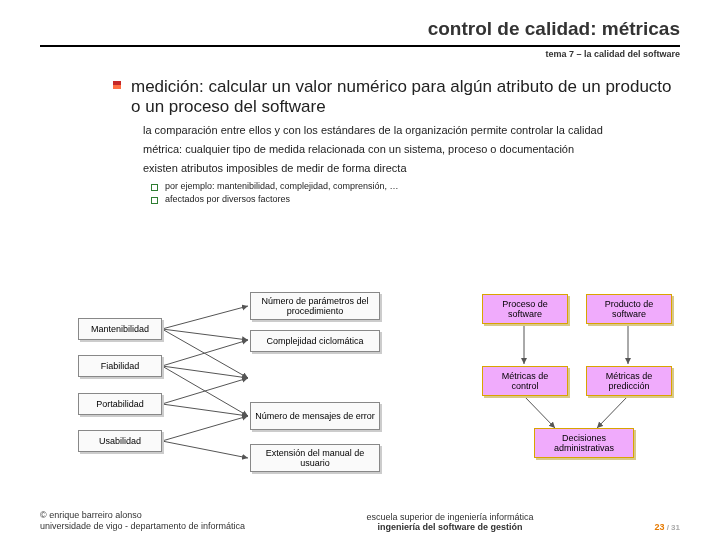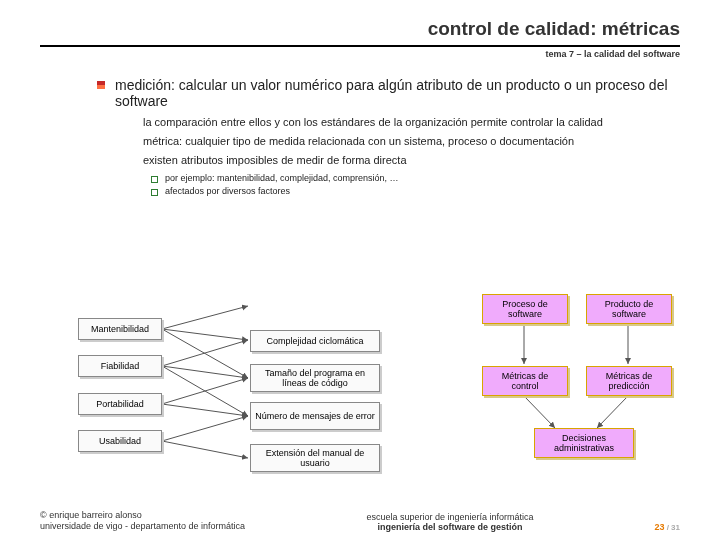--- a/index.html
+++ b/index.html
@@ -3,21 +3,21 @@
 <meta charset="utf-8">
 <style>
   * { box-sizing: border-box; margin: 0; padding: 0; }
   body { width: 720px; height: 540px; font-family: Verdana, Arial, sans-serif; background: #fff; position: relative; overflow: hidden; }
   .header { padding: 18px 40px 2px 20px; text-align: right; }
   .title { font-size: 19px; font-weight: bold; color: #333; }
   .rule { height: 2px; background: #000; margin: 3px 40px 0 40px; }
   .subtitle { text-align: right; font-size: 9px; font-weight: bold; color: #333; margin: 2px 40px 0 0; }
   .content { padding: 18px 40px 0 115px; font-size: 12px; color: #222; }
   .b1, .b2, .b3 { position: relative; margin-bottom: 6px; }
-  .b1 { font-size: 14px; }
+  .b1 { font-size: 17px; margin-left: 16px; }
   .b1::before { content: ""; position: absolute; left: -18px; top: 4px; width: 8px; height: 8px; background: linear-gradient(#c62828 50%, #ff7043 50%); }
   .sub1 { padding-left: 28px; margin-top: 7px; }
   .b2 { font-size: 11px; margin-bottom: 7px; }
   .sub2 { padding-left: 22px; margin-top: 5px; }
   .b3 { font-size: 9px; margin-bottom: 2px; line-height: 1.25; }
   .b3::before { content: ""; position: absolute; left: -14px; top: 3px; width: 5px; height: 5px; border: 1px solid #2e7d32; }
   .diagram { position: absolute; left: 0; top: 288px; width: 720px; height: 208px; }
   .box { position: absolute; border: 1px solid #888; background: #fafafa; font-size: 9px; text-align: center; display: flex; align-items: center; justify-content: center; padding: 2px 4px; box-shadow: 2px 2px 0 #ccc; }
   .left-box { width: 84px; height: 22px; left: 78px; }
   .mid-box { width: 130px; height: 28px; left: 250px; line-height: 1.15; }
@@ -76,22 +76,22 @@
       <line x1="524" y1="108" x2="555" y2="140"></line>
         <line x1="628" y1="108" x2="597" y2="140"></line>
     </g>
   </svg>
 
   <div class="box left-box" style="top:30px">Mantenibilidad</div>
   <div class="box left-box" style="top:67px">Fiabilidad</div>
   <div class="box left-box" style="top:105px">Portabilidad</div>
   <div class="box left-box" style="top:142px">Usabilidad</div>
 
+  <div class="box mid-box" style="top:4px">Número de parámetros del procedimiento</div>
   <div class="box mid-box" style="top:42px;height:22px">Complejidad ciclomática</div>
-  <div class="box mid-box" style="top:76px">Tamaño del programa en líneas de código</div>
   <div class="box mid-box" style="top:114px">Número de mensajes de error</div>
   <div class="box mid-box" style="top:156px">Extensión del manual de usuario</div>
 
   <div class="box right-box" style="left:482px;top:6px">Proceso de software</div>
   <div class="box right-box" style="left:586px;top:6px">Producto de software</div>
   <div class="box right-box" style="left:482px;top:78px">Métricas de control</div>
   <div class="box right-box" style="left:586px;top:78px">Métricas de predicción</div>
   <div class="box right-box" style="left:534px;top:140px;width:100px">Decisiones administrativas</div>
 </div>
 

